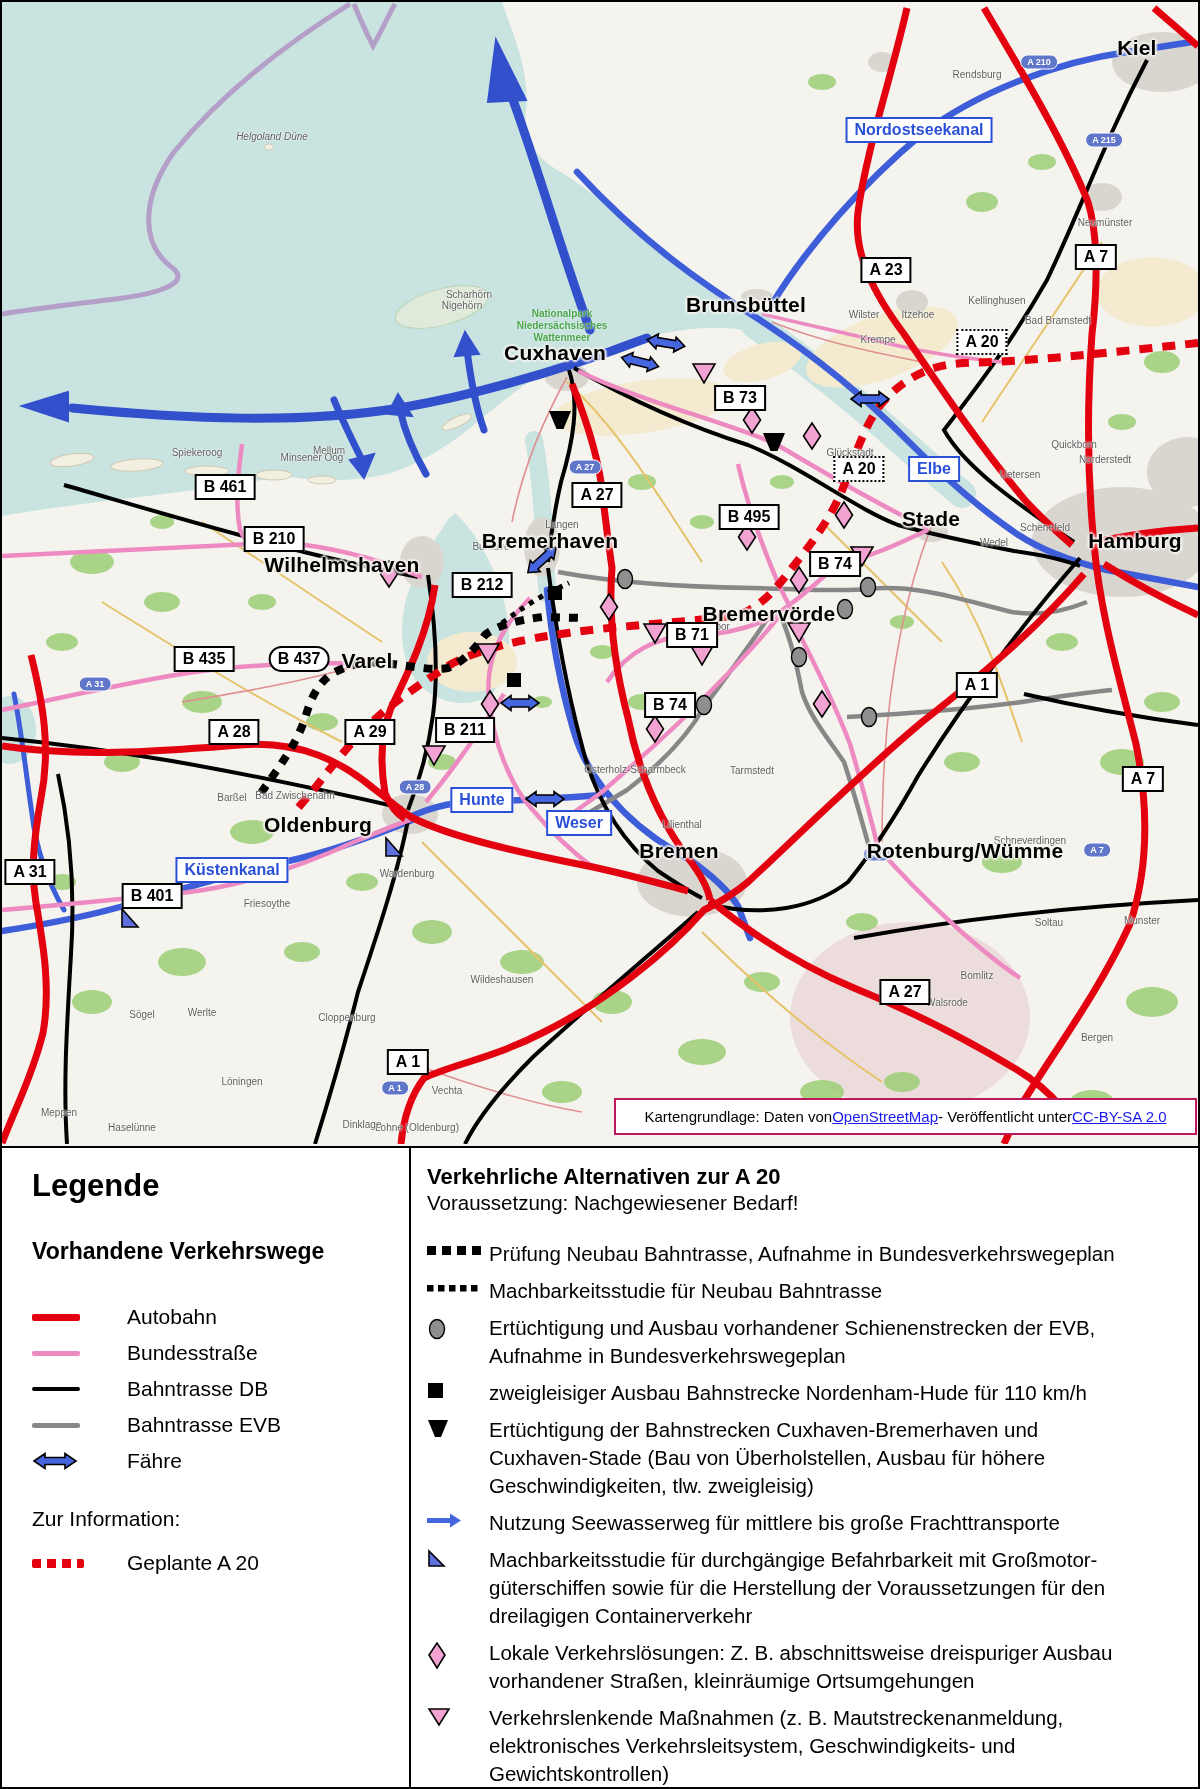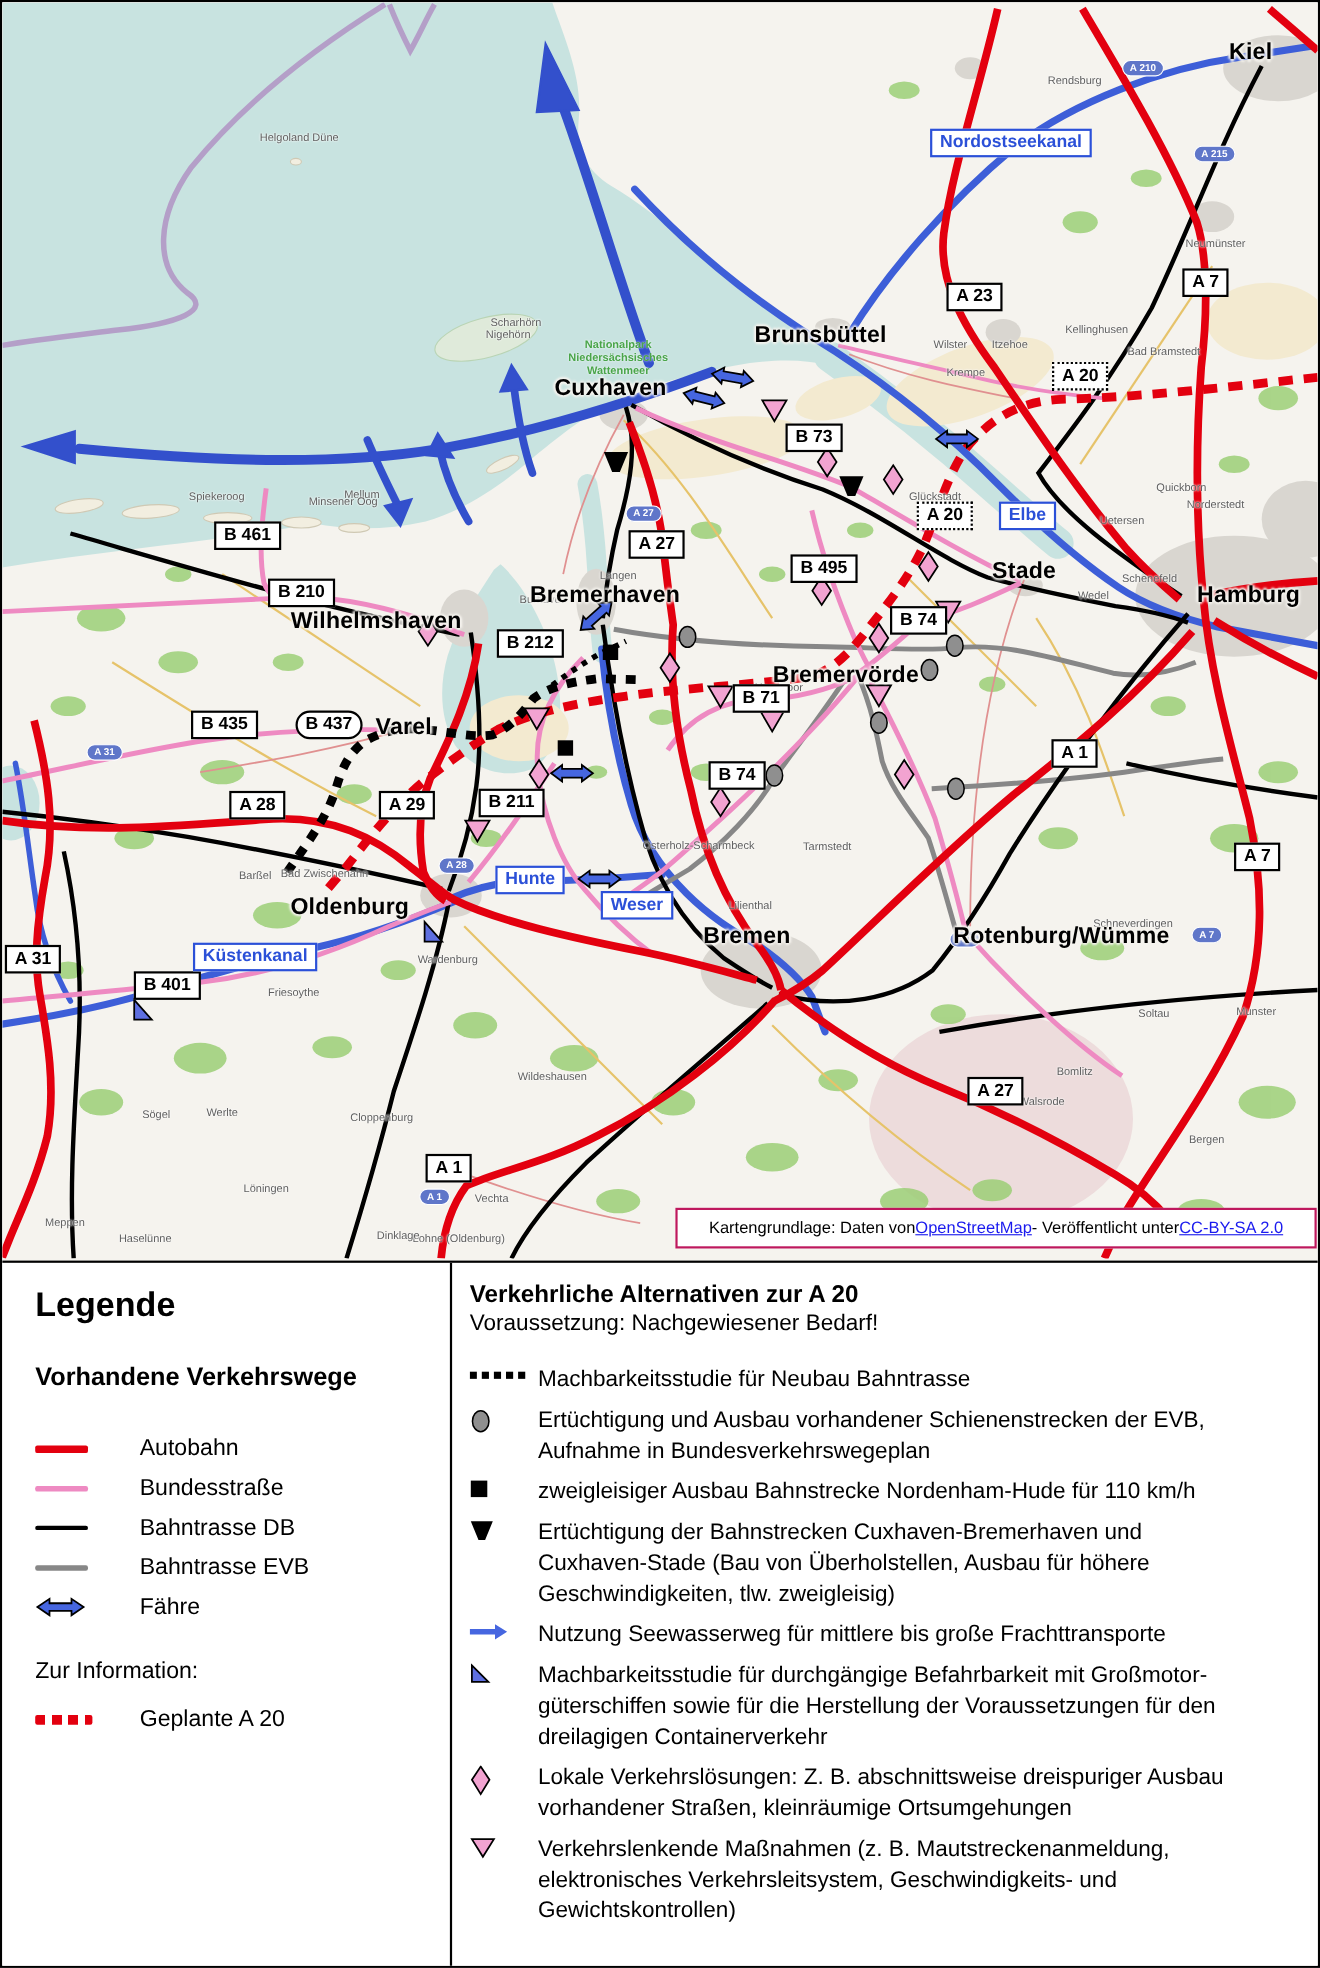--- a/index.html
+++ b/index.html
@@ -322,21 +322,21 @@
         <div class="minor-label" style="left: 360px; top: 1122px;">Dinklage</div>
         <div class="minor-label" style="left: 240px; top: 1079px;">Löningen</div>
         <div class="minor-label" style="left: 345px; top: 1015px;">Cloppenburg</div>
         <div class="minor-label" style="left: 140px; top: 1012px;">Sögel</div>
         <div class="minor-label" style="left: 200px; top: 1010px;">Werlte</div>
         <div class="minor-label" style="left: 130px; top: 1125px;">Haselünne</div>
         <div class="minor-label" style="left: 57px; top: 1110px;">Meppen</div>
         <div class="minor-label" style="left: 327px; top: 448px;">Mellum</div>
         <div class="minor-label" style="left: 195px; top: 450px;">Spiekeroog</div>
         <div class="minor-label" style="left: 310px; top: 455px;">Minsener Oog</div>
-        <div class="minor-label" style="left: 270px; top: 124px;">Helgoland Düne</div>
+        <div class="minor-label" style="left: 270px; top: 134px; font-style: italic;">Helgoland Düne</div>
         <div class="minor-label" style="left: 467px; top: 292px;">Scharhörn</div>
         <div class="minor-label" style="left: 460px; top: 303px;">Nigehörn</div>
         <div class="minor-label" style="left: 489px; top: 544px;">Burhave</div>
         <div class="minor-label" style="left: 560px; top: 522px;">Langen</div>
         <div class="minor-label" style="left: 706px; top: 624px;">Hemmoor</div>
         <div class="shield" style="left: 1037px; top: 60px;">A 210</div>
         <div class="shield" style="left: 1102px; top: 138px;">A 215</div>
         <div class="shield" style="left: 93px; top: 682px;">A 31</div>
         <div class="shield" style="left: 413px; top: 785px;">A 28</div>
         <div class="shield" style="left: 393px; top: 1086px;">A 1</div>
@@ -445,20 +445,29 @@
             </div>
             <div class="lg-label">Geplante A 20</div>
           </div>
         </div>
     </div>
     <div class="legend-right">
       <h3>Verkehrliche Alternativen zur A 20</h3>
       <p class="subtitle">Voraussetzung: Nachgewiesener Bedarf!</p>
       <div id="legend-right-items">
           <div class="alt-row">
+            <div class="alt-icon"><svg width="56" height="12">
+                <rect x="0" y="1" width="9" height="9" fill="#000"></rect>
+                <rect x="15" y="1" width="9" height="9" fill="#000"></rect>
+                <rect x="30" y="1" width="9" height="9" fill="#000"></rect>
+                <rect x="45" y="1" width="9" height="9" fill="#000"></rect>
+              </svg></div>
+            <div class="alt-text">Prüfung Neubau Bahntrasse, Aufnahme in Bundesverkehrswegeplan</div>
+          </div>
+          <div class="alt-row">
             <div class="alt-icon"><svg width="52" height="10">
                 <rect x="0" y="1" width="6.5" height="6.5" fill="#000"></rect>
                 <rect x="11" y="1" width="6.5" height="6.5" fill="#000"></rect>
                 <rect x="22" y="1" width="6.5" height="6.5" fill="#000"></rect>
                 <rect x="33" y="1" width="6.5" height="6.5" fill="#000"></rect>
                 <rect x="44" y="1" width="6.5" height="6.5" fill="#000"></rect>
               </svg></div>
             <div class="alt-text">Machbarkeitsstudie für Neubau Bahntrasse</div>
           </div>
           <div class="alt-row">

